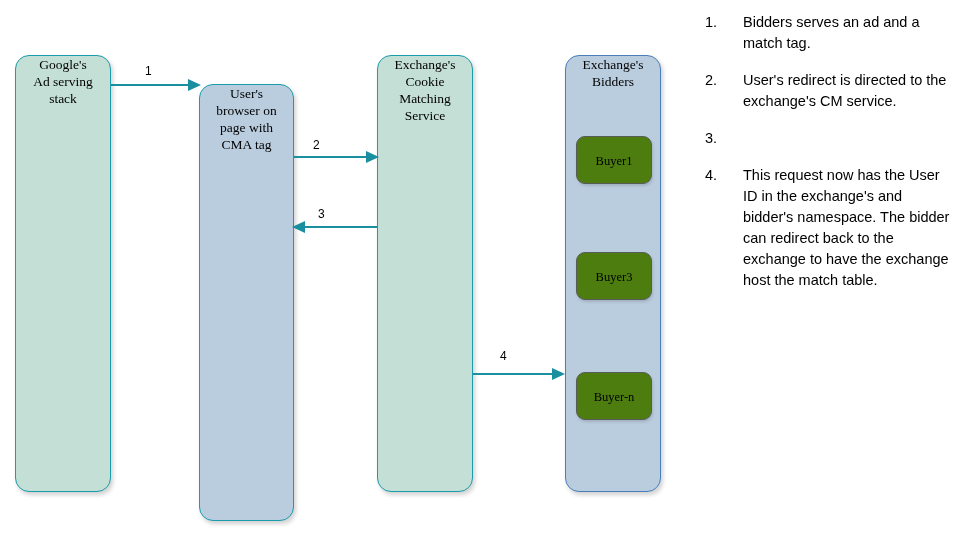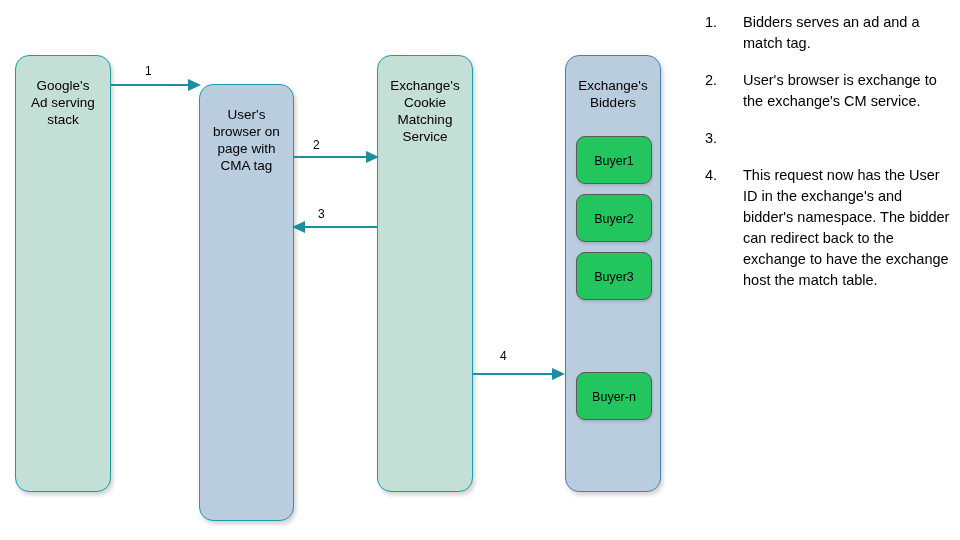--- a/index.html
+++ b/index.html
@@ -25,21 +25,22 @@
   }
 
   .node {
     position: absolute;
     box-sizing: border-box;
     border-radius: 14px;
     box-shadow: 2px 3px 4px rgba(0,0,0,0.18);
     text-align: center;
     font-size: 13.5px;
     line-height: 17px;
-    padding-top: 21px;
+    padding-top: 0;
+    font-family: Liberation Serif, serif;
   }
   .node.green {
     background: #c4dfd5;
     border: 1.6px solid #1a9cab;
   }
   .node.blue-teal {
     background: #bacddf;
     border: 1.6px solid #1a9cab;
   }
   .node.blue {
@@ -56,21 +57,21 @@
   #node-user-browser    { left: 199px; top: 55px; width: 95px;  height: 437px; margin-top: 29px; }
   #node-cm-service      { left: 377px; top: 55px; width: 96px;  height: 437px; }
   #node-exchange-bidders{ left: 565px; top: 55px; width: 96px;  height: 437px; }
 
   .buyer-box {
     position: absolute;
     box-sizing: border-box;
     left: 10px;
     width: 76px;
     height: 48px;
-    background: #22c55e;
+    background: #4d7c0f;
     border: 1.3px solid #5a5a5a;
     border-radius: 9px;
     font-size: 12.5px;
     line-height: 48px;
     text-align: center;
     box-shadow: 1px 2px 3px rgba(0,0,0,0.14);
   }
   #buyer-box-1 { top: 80px;  }
   #buyer-box-2 { top: 138px; }
   #buyer-box-3 { top: 196px; }
@@ -164,21 +165,20 @@
 Cookie
 Matching
 Service</span>
   </div>
 
   <div class="node blue" id="node-exchange-bidders">
     <span class="node-label">Exchange's
 Bidders</span>
 
     <div class="buyer-box" id="buyer-box-1">Buyer1</div>
-    <div class="buyer-box" id="buyer-box-2">Buyer2</div>
     <div class="buyer-box" id="buyer-box-3">Buyer3</div>
     <div class="buyer-box" id="buyer-box-n">Buyer-n</div>
   </div>
 
   <div class="arrow-line" id="arrow1-line"></div>
   <div class="arrow-head right" id="arrow1-head"></div>
   <div class="arrow-label" id="arrow1-label">1</div>
 
   <div class="arrow-line" id="arrow2-line"></div>
   <div class="arrow-head right" id="arrow2-head"></div>
@@ -194,21 +194,21 @@
 
 </div>
 
 <div id="steps-list">
   <div class="step-item">
     <span class="step-number">1.</span>
     <span class="step-text">Bidders serves an ad and a match tag.</span>
   </div>
   <div class="step-item">
     <span class="step-number">2.</span>
-    <span class="step-text">User's browser is exchange to the exchange's CM service.</span>
+    <span class="step-text">User's redirect is directed to the exchange's CM service.</span>
   </div>
   <div class="step-item">
     <span class="step-number">3.</span>
   </div>
   <div class="step-item">
     <span class="step-number">4.</span>
     <span class="step-text">This request now has the User ID in the exchange's and bidder's namespace. The bidder can redirect back to the exchange to have the exchange host the match table.</span>
   </div>
 </div>
 

